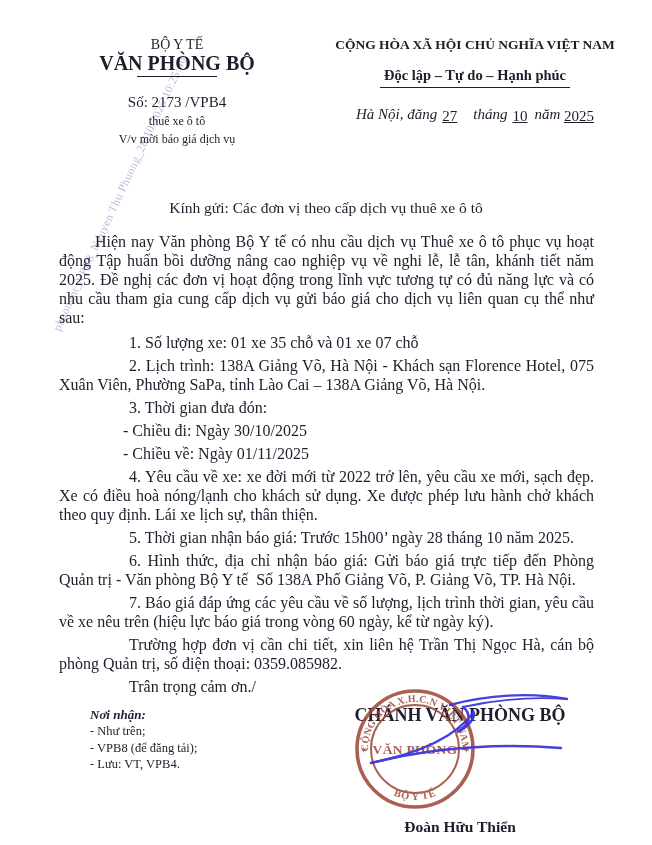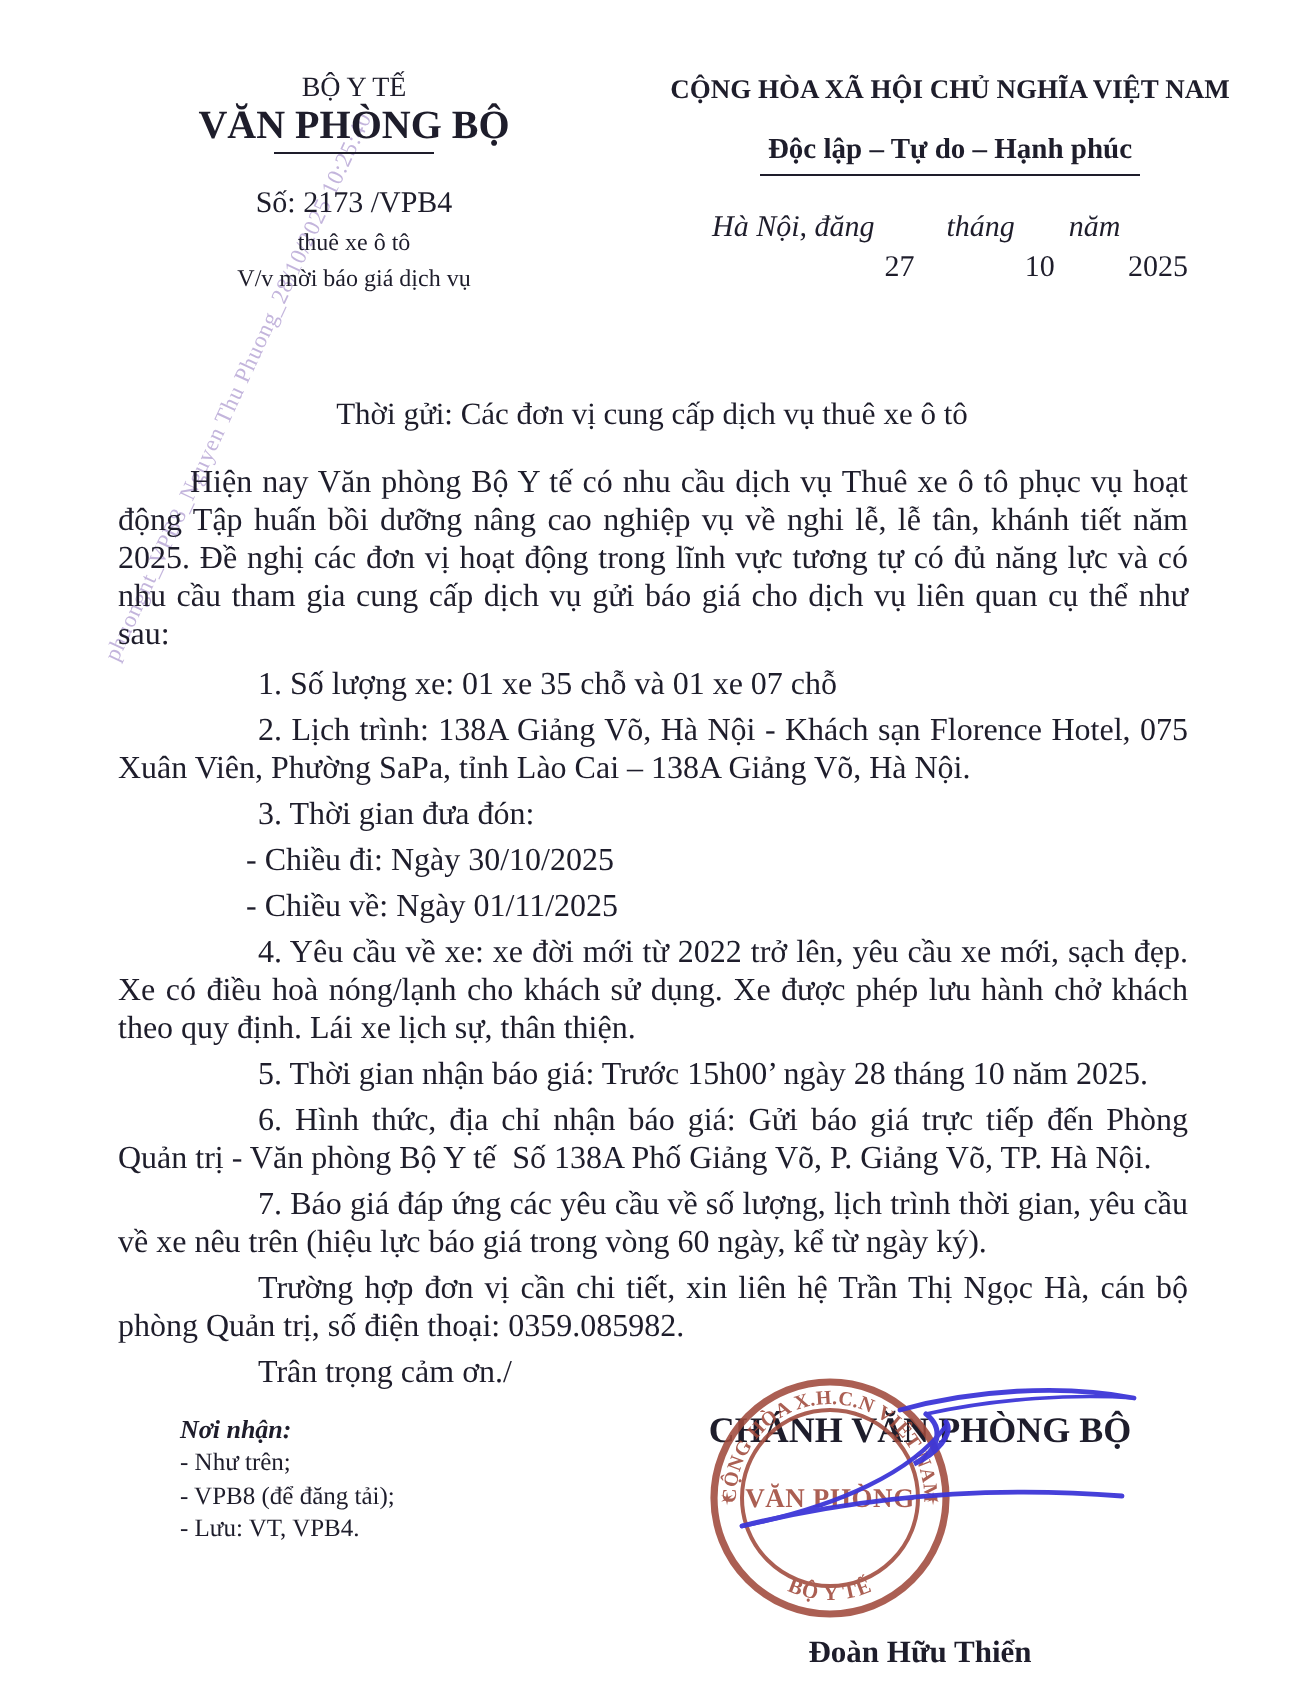--- a/index.html
+++ b/index.html
@@ -18,21 +18,21 @@
   .h-right{flex:1;text-align:center;}
   .org-parent{font-size:14px;line-height:18px;}
   .org-name{font-size:20px;line-height:19px;font-weight:bold;}
   .rule-small{width:80px;border-top:1.6px solid #1e1d2b;margin:3px auto 0;}
   .doc-number{font-size:15px;line-height:20px;margin-top:15px;}
   .subject{font-size:12px;line-height:15.5px;margin-top:2px;}
   .national1{font-size:13.5px;line-height:18px;font-weight:bold;}
   .national2{display:inline-block;font-size:14.5px;line-height:19px;font-weight:bold;
     border-bottom:1.6px solid #1e1d2b;padding:1px 4px 2px;margin-top:11px;}
   .dateline{font-size:15px;line-height:20px;font-style:italic;margin-top:16px;}
-  .dateline .num{font-style:normal;position:relative;top:20px;}
+  .dateline .num{font-style:normal;position:relative;top:2px;text-decoration:underline;}
   .dateline .d{margin:0 16px 0 5px;}
   .dateline .m{margin:0 7px 0 5px;}
   
   .salutation{text-align:center;font-size:15.5px;margin-top:52px;position:relative;z-index:2;}
   .body{padding:15px 58px 0 59px;font-size:16px;line-height:19px;text-align:justify;
     position:relative;z-index:2;}
   .body p{margin:0 0 4px 0;}
   .p-first{text-indent:36px;margin-bottom:6px !important;}
   .p-item{text-indent:70px;}
   .p-dash{text-indent:64px;}
@@ -68,21 +68,21 @@
     </div>
     <div class="h-right">
       <div class="national1">CỘNG HÒA XÃ HỘI CHỦ NGHĨA VIỆT NAM</div>
       <div><span class="national2">Độc lập – Tự do – Hạnh phúc</span></div>
       <div class="dateline">
         <span>Hà Nội, đăng</span><span class="num d">27</span><span>tháng</span><span class="num m">10</span><span>năm</span>&nbsp;<span class="num">2025</span>
       </div>
     </div>
   </div>
 
-  <div class="salutation">Thời gửi: Các đơn vị cung cấp dịch vụ thuê xe ô tô</div>
+  <div class="salutation">Kính gửi: Các đơn vị theo cấp dịch vụ thuê xe ô tô</div>
 
   <div class="body">
     <p class="p-first">Hiện nay Văn phòng Bộ Y tế có nhu cầu dịch vụ Thuê xe ô tô phục vụ hoạt động Tập huấn bồi dưỡng nâng cao nghiệp vụ về nghi lễ, lễ tân, khánh tiết năm 2025. Đề nghị các đơn vị hoạt động trong lĩnh vực tương tự có đủ năng lực và có nhu cầu tham gia cung cấp dịch vụ gửi báo giá cho dịch vụ liên quan cụ thể như sau:</p>
     <p class="p-item">1. Số lượng xe: 01 xe 35 chỗ và 01 xe 07 chỗ</p>
     <p class="p-item">2. Lịch trình: 138A Giảng Võ, Hà Nội - Khách sạn Florence Hotel, 075 Xuân Viên, Phường SaPa, tỉnh Lào Cai – 138A Giảng Võ, Hà Nội.</p>
     <p class="p-item">3. Thời gian đưa đón:</p>
     <p class="p-dash">- Chiều đi: Ngày 30/10/2025</p>
     <p class="p-dash">- Chiều về: Ngày 01/11/2025</p>
     <p class="p-item">4. Yêu cầu về xe: xe đời mới từ 2022 trở lên, yêu cầu xe mới, sạch đẹp. Xe có điều hoà nóng/lạnh cho khách sử dụng. Xe được phép lưu hành chở khách theo quy định. Lái xe lịch sự, thân thiện.</p>
     <p class="p-item">5. Thời gian nhận báo giá: Trước 15h00’ ngày 28 tháng 10 năm 2025.</p>

